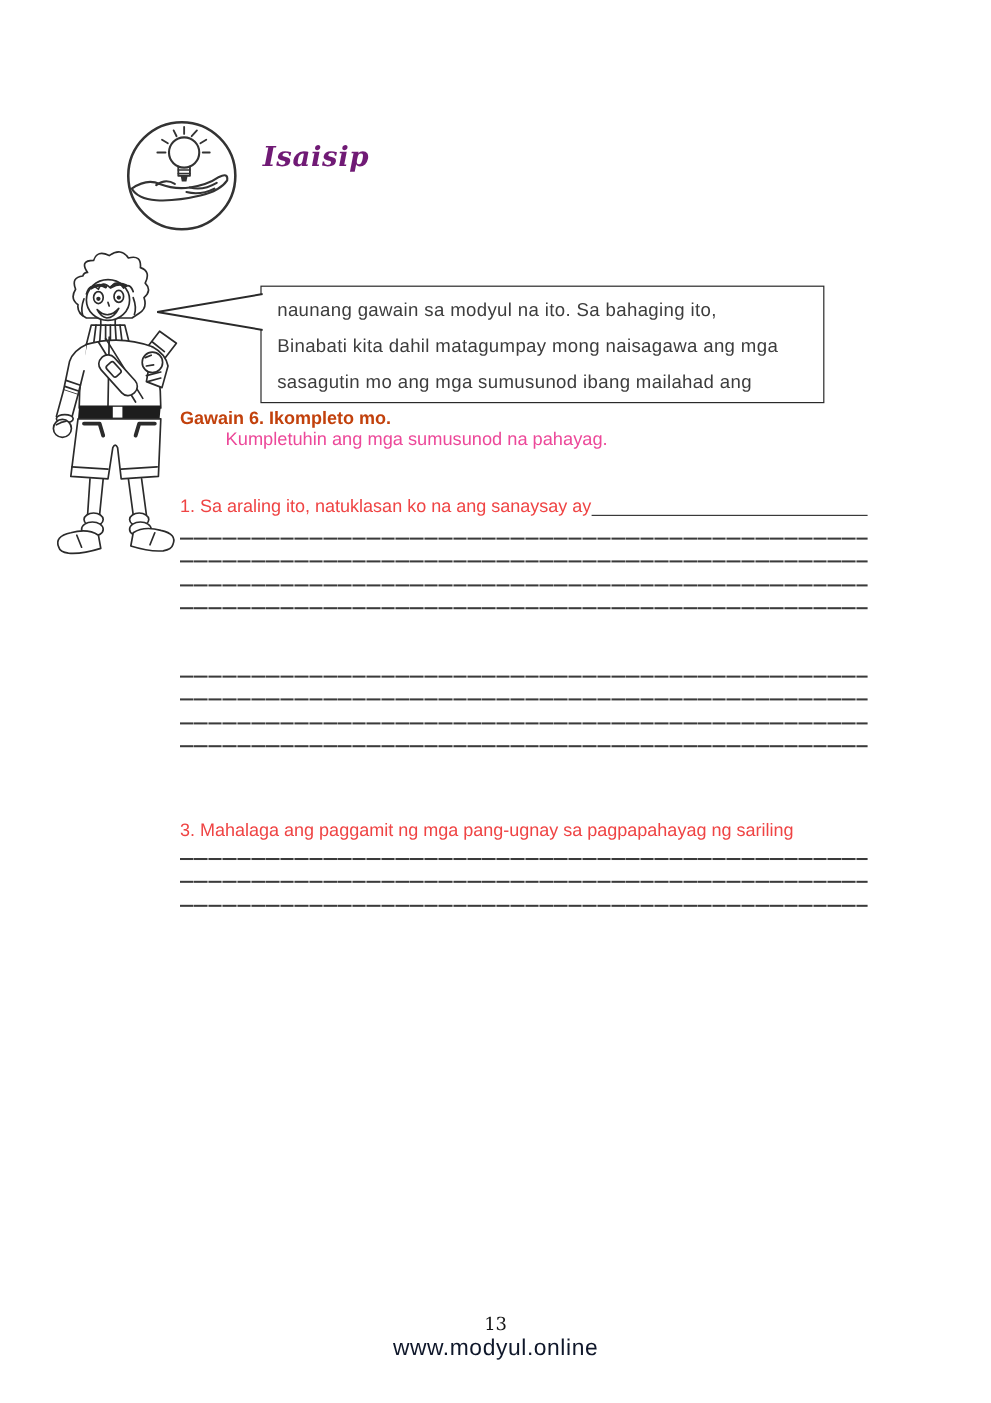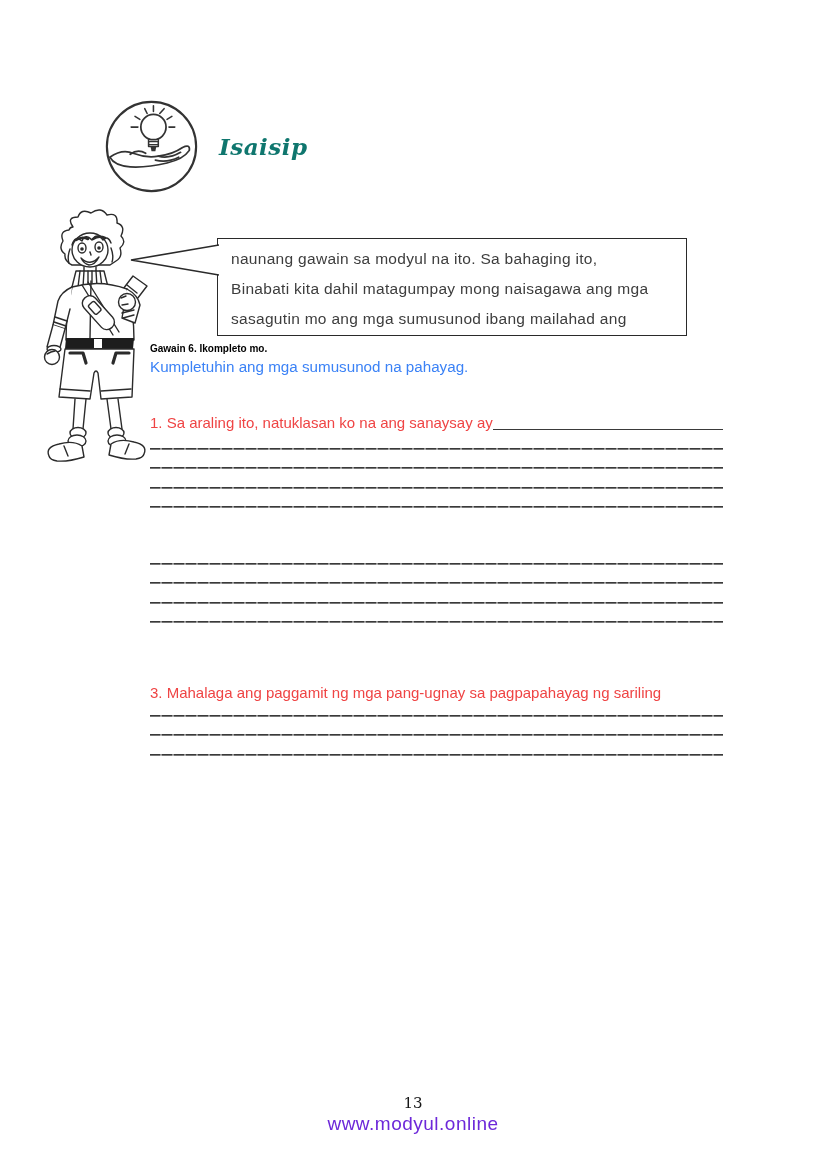--- a/index.html
+++ b/index.html
@@ -1,57 +1,57 @@
 <!DOCTYPE html>
 <html><head>
 <meta charset="utf-8">
 <style>
   html,body{margin:0;padding:0;background:#fff;}
   .page{position:relative;width:826px;height:1169px;background:#ffffff;overflow:hidden;
         font-family:"Liberation Sans",sans-serif;color:#1a1a1a;}
 
   
   .header-icon{position:absolute;left:103px;top:98px;width:97px;height:97px;}
-  .page-title{position:absolute;left:219px;top:133px;font-family:"DejaVu Serif",serif;
-              font-weight:bold;font-style:italic;font-size:23px;letter-spacing:.5px;color:#0f766e;}
+  .page-title{position:absolute;left:219px;top:117px;font-family:"DejaVu Serif",serif;
+              font-weight:bold;font-style:italic;font-size:23px;letter-spacing:.5px;color:#701a75;}
 
   
   .character{position:absolute;left:30px;top:205px;width:205px;height:260px;}
 
   
   .speech-bubble{position:absolute;left:217px;top:238px;width:470px;height:98px;
                  border:1.6px solid #2a2a2a;background:#fff;box-sizing:border-box;}
   .speech-bubble .bline{padding-left:13px;height:30px;line-height:30px;font-size:15.5px;
                  color:#3d3d3d;letter-spacing:.3px;white-space:nowrap;}
   .speech-bubble .bline:first-child{margin-top:5px;}
   .bubble-tail{position:absolute;left:127px;top:241px;width:92px;height:38px;z-index:2;}
 
   
   .activity-head{position:absolute;left:150px;top:340px;width:575px;}
-  .activity-heading{font-weight:bold;font-size:10px;line-height:17.5px;color:#000000;}
-  .activity-instruction{font-size:15.2px;line-height:18px;color:#3b82f6;}
+  .activity-heading{font-weight:bold;font-size:15px;line-height:17.5px;color:#c2410c;}
+  .activity-instruction{font-size:15.2px;line-height:18px;color:#ec4899;margin-left:38px;}
 
   .question{position:absolute;left:150px;width:573px;}
   #q1{top:412px;} #q2{top:549px;} #q3{top:682px;}
   .prompt-row{display:flex;align-items:stretch;font-size:15px;line-height:21px;color:#ef4444;}
   .serif .prompt-row{font-family:"DejaVu Serif",serif;font-size:15px;line-height:22px;color:#1c1c1c;}
   .prompt-text{white-space:pre;}
   .fill{flex:1 1 auto;border-bottom:1.6px solid #3a3a3a;margin-bottom:3px;}
   .fill.gap{margin-left:5px;}
 
   .blank-line{height:19.5px;
       background:repeating-linear-gradient(to right,#3a3a3a 0 10.5px,#8f8f8f 10.5px 12px)
                  bottom / 100% 1.7px no-repeat;}
   #q1 .lines{margin-top:-3px;} #q2 .lines{margin-top:-4px;} #q3 .lines{margin-top:-6px;}
 
   
   .page-number{position:absolute;left:0;top:1094px;width:826px;text-align:center;
                font-family:"DejaVu Serif",serif;font-size:15px;color:#161616;}
   .watermark{position:absolute;left:0;top:1113px;width:826px;text-align:center;
-             font-size:19px;letter-spacing:.5px;color:#6d28d9;}
+             font-size:19px;letter-spacing:.5px;color:#0f172a;}
 </style>
 </head>
 <body>
 
 <div class="page">
 
   <svg class="header-icon" viewBox="0 0 100 100">
     <g stroke="#333" stroke-width="2" fill="none" stroke-linecap="round" stroke-linejoin="round">
       <circle cx="50" cy="50" r="46" stroke-width="2.2"></circle>
 

